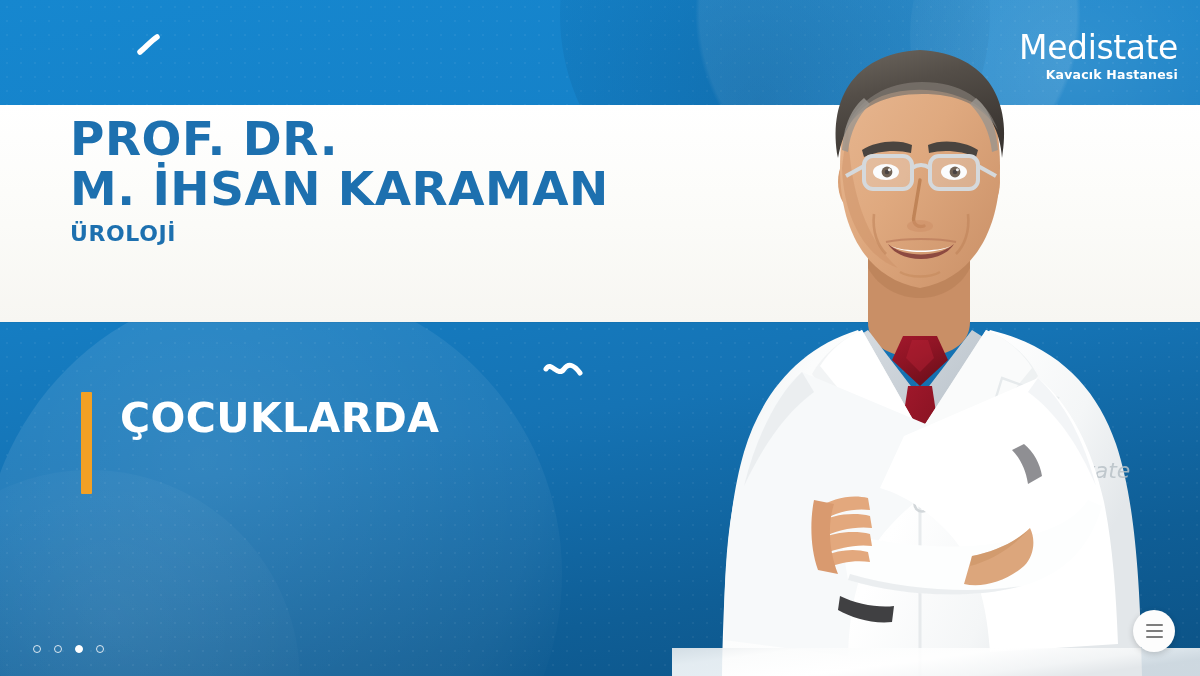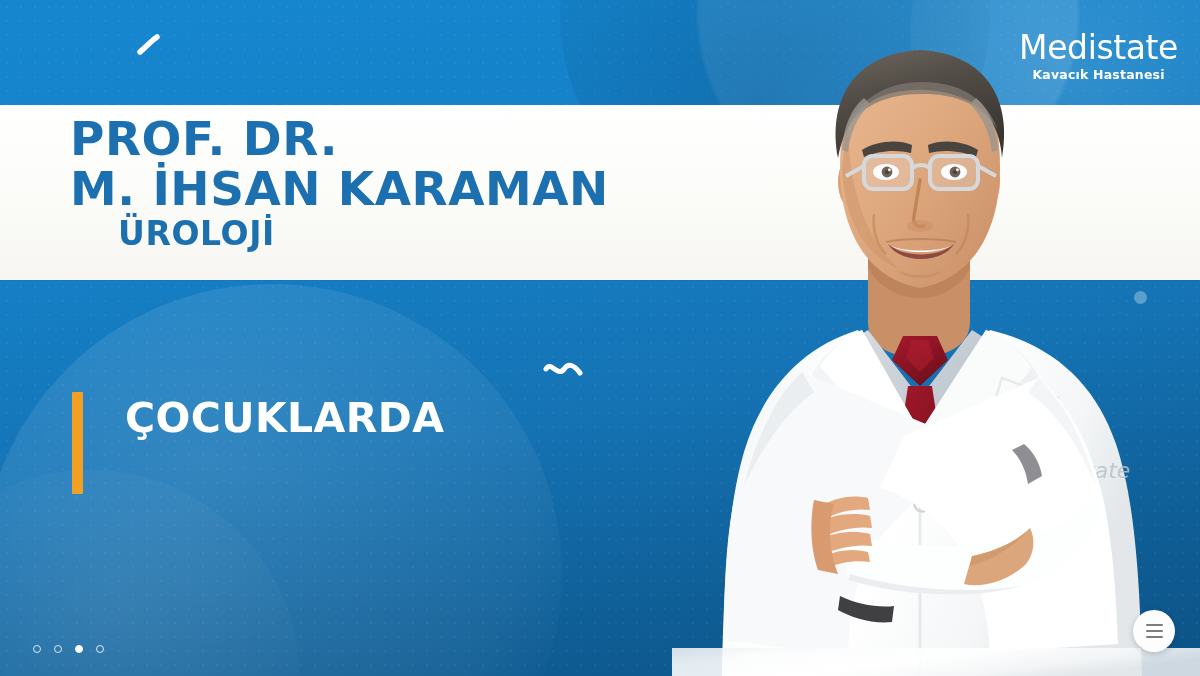--- a/index.html
+++ b/index.html
@@ -39,51 +39,50 @@
     background:radial-gradient(circle at 50% 60%, rgba(255,255,255,0.12), rgba(255,255,255,0.045) 64%, rgba(255,255,255,0) 78%);
   }
   .circle-bl2 {
     position:absolute; left:-120px; top:470px; width:420px; height:420px;
     border-radius:50%;
     background:radial-gradient(circle at 55% 35%, rgba(255,255,255,0.07), rgba(255,255,255,0) 72%);
   }
 
   
   .name-band {
-    position:absolute; left:0; top:105px; width:1200px; height:175px;
+    position:absolute; left:0; top:105px; width:1200px; height:217px;
     background:linear-gradient(180deg,#ffffff 0%,#fbfbf8 55%,#f7f6f2 100%);
     box-shadow:0 1px 0 rgba(0,0,0,.04);
   }
   .name-inner { position:absolute; left:70px; top:8px; }
   .nm-line1, .nm-line2 {
     color:#1d70af; font-weight:900; letter-spacing:.5px;
     font-size:46px; line-height:52px; white-space:nowrap;
     font-family:"DejaVu Sans", sans-serif;
     transform:scaleX(1.02); transform-origin:left center;
   }
   .nm-line2 { margin-top:-2px; }
   .nm-spec {
-    color:#1d70af; font-weight:900; font-size:33px; line-height:34px;
+    color:#1d70af; font-weight:900; font-size:22px; line-height:34px;
     letter-spacing:.6px; margin-top:2px;
     font-family:"DejaVu Sans", sans-serif;
-    margin-left:48px;
-  }
-
-  
-  .headline { position:absolute; left:72px; top:392px; display:flex; gap:42px; }
+  }
+
+  
+  .headline { position:absolute; left:81px; top:392px; display:flex; gap:28px; }
   .hl-bar { width:11px; height:102px; background:#f2a024; flex:0 0 auto; border-radius:1px; }
   .hl-text { color:#ffffff; font-weight:900; font-size:41px; line-height:52px;
              letter-spacing:.4px; font-family:"DejaVu Sans", sans-serif; white-space:nowrap; }
 
   
   .logo { position:absolute; right:22px; top:30px; text-align:center; z-index:6; }
   .logo-main { color:#ffffff; font-size:33px; line-height:36px; font-weight:400;
                letter-spacing:-0.4px; font-family:"DejaVu Sans", sans-serif; }
   .logo-sub  { color:#ffffff; font-size:12.5px; line-height:15px; font-weight:700;
-               letter-spacing:.2px; font-family:"DejaVu Sans", sans-serif; margin-top:1px; }
+               letter-spacing:.2px; font-family:"DejaVu Sans", sans-serif; margin-top:1px;text-align:right; }
 
   
   .sq { position:absolute; pointer-events:none; }
   .sq-a { left:136px; top:33px; }
   .sq-b { left:542px; top:356px; }
   .dot-deco { position:absolute; left:1134px; top:291px; width:13px; height:13px;
               border-radius:50%; background:rgba(255,255,255,.30); }
 
   
   .dots { position:absolute; left:33px; bottom:23px; display:flex; gap:13px; align-items:center; }

